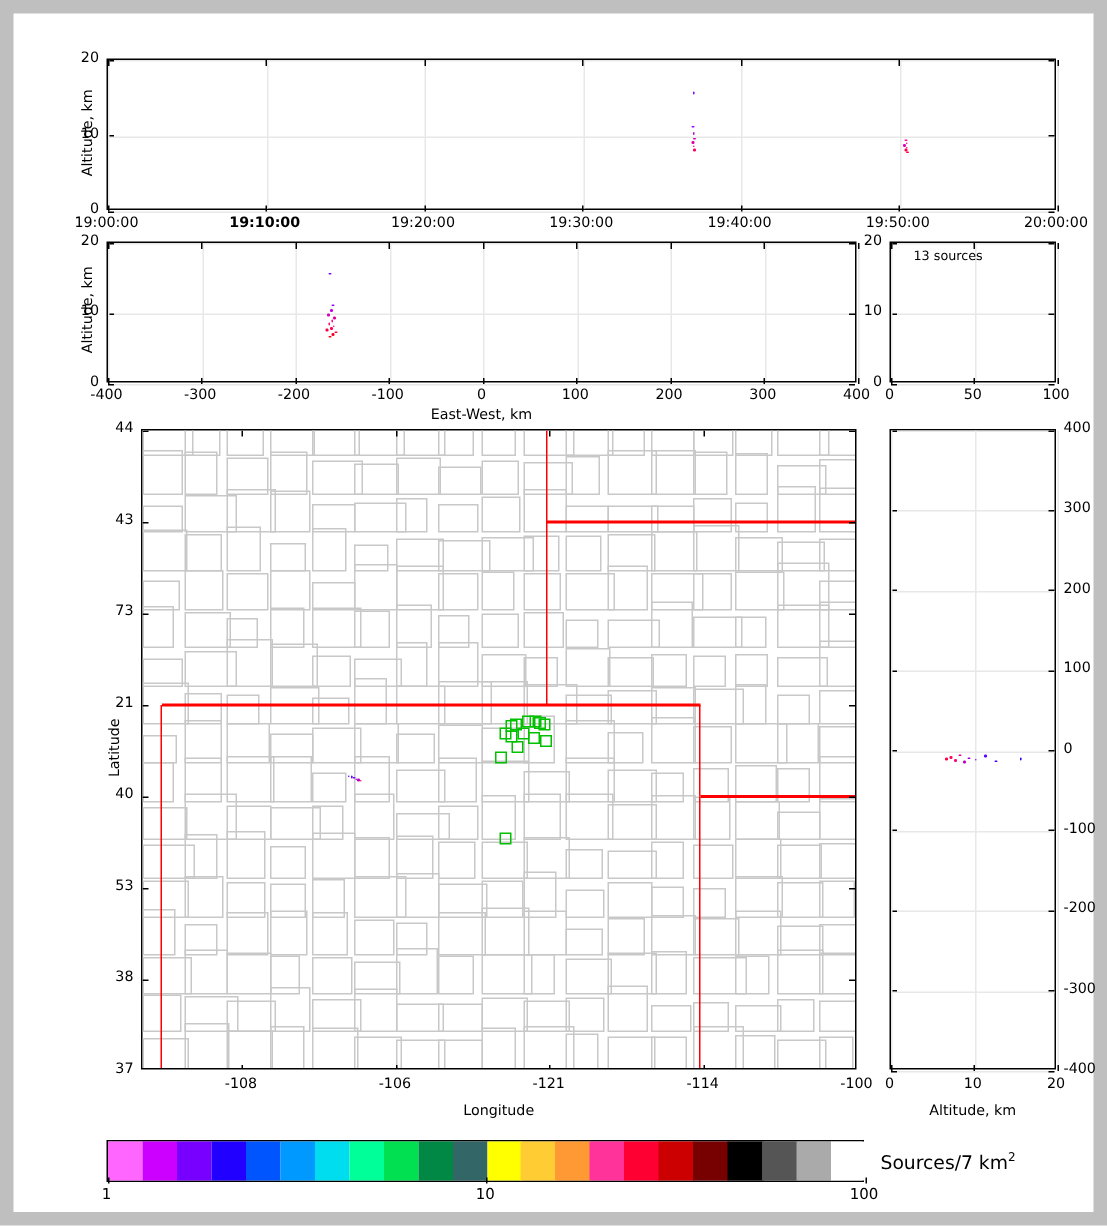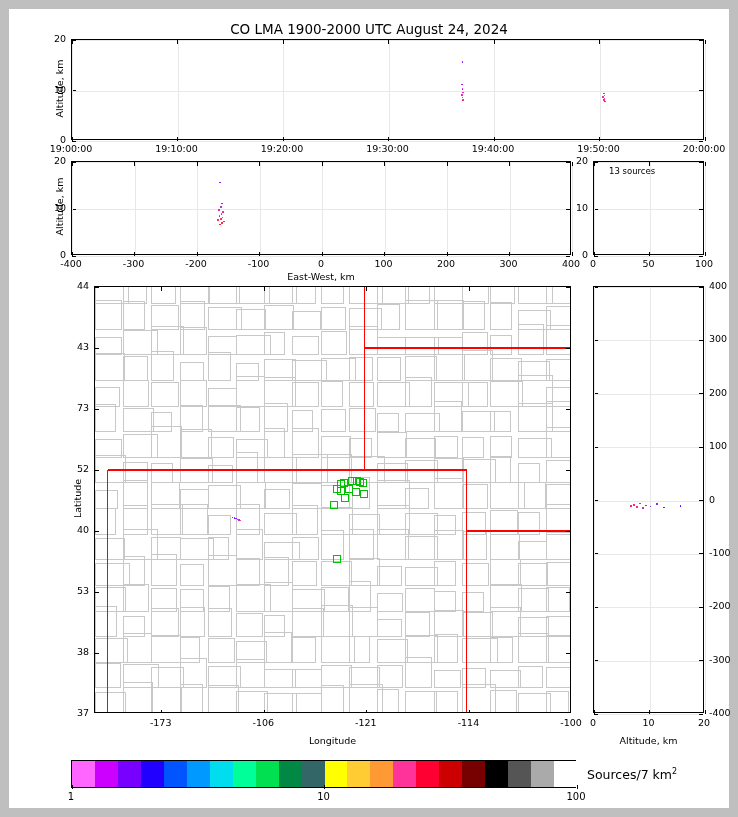--- a/index.html
+++ b/index.html
@@ -55,21 +55,20 @@
   .cbar-seg{position:absolute;top:0;bottom:0;}
   .cbar-label{position:absolute;font-size:10px;color:#000;}
   .cbar-title{position:absolute;font-size:12.5px;color:#000;}
   .sup{font-size:8px;vertical-align:super;}
 </style>
 </head>
 <body>
 
 <div id="page">
 
-  <div class="title">CO LMA 1900-2000 UTC August 24, 2024</div>
 
   <div class="axes" id="ax1" style="left:62px;top:30px;width:633px;height:101px;">
       <div class="grid-h" style="top: 101px;"></div>
       <div class="tickmark" style="left: 0px; top: 100.5px; width: 4px; height: 1px;"></div>
       <div class="tickmark" style="right: 0px; top: 100.5px; width: 4px; height: 1px;"></div>
       <div class="grid-h" style="top: 50.5px;"></div>
       <div class="tickmark" style="left: 0px; top: 50px; width: 4px; height: 1px;"></div>
       <div class="tickmark" style="right: 0px; top: 50px; width: 4px; height: 1px;"></div>
       <div class="grid-h" style="top: 0px;"></div>
       <div class="tickmark" style="left: 0px; top: -0.5px; width: 4px; height: 1px;"></div>
@@ -604,21 +603,21 @@
     </div>
   <div id="cbar-content"></div>
   <div class="cbar-title" style="left:578px;top:758px;">
     <span>Sources/7 km</span><span class="sup">2</span>
   </div>
 
 <div class="tick-label" style="left:0px;top:125px;width:57px;text-align:right;">0</div>
     <div class="tick-label" style="left:0px;top:74.5px;width:57px;text-align:right;">10</div>
     <div class="tick-label" style="left:0px;top:24px;width:57px;text-align:right;">20</div>
     <div class="tick-label" style="left:27px;top:134px;width:70px;text-align:center;">19:00:00</div>
-    <div class="tick-label" style="left:132.5px;top:134px;width:70px;text-align:center;">19:10:00</div>
+    <div class="tick-label" style="left:132.5px;top:134px;width:70px;text-align:center;font-weight:bold;">19:10:00</div>
     <div class="tick-label" style="left:238px;top:134px;width:70px;text-align:center;">19:20:00</div>
     <div class="tick-label" style="left:343.5px;top:134px;width:70px;text-align:center;">19:30:00</div>
     <div class="tick-label" style="left:449px;top:134px;width:70px;text-align:center;">19:40:00</div>
     <div class="tick-label" style="left:554.5px;top:134px;width:70px;text-align:center;">19:50:00</div>
     <div class="tick-label" style="left:660px;top:134px;width:70px;text-align:center;">20:00:00</div>
     <div class="axis-label rot" style="left:10px;top:73.5px;width:80px;text-align:center;">Altitude, km</div>
     <div class="tick-label" style="left:0px;top:240px;width:57px;text-align:right;">0</div>
     <div class="tick-label" style="left:0px;top:193px;width:57px;text-align:right;">10</div>
     <div class="tick-label" style="left:0px;top:146px;width:57px;text-align:right;">20</div>
     <div class="tick-label" style="left:27px;top:249px;width:70px;text-align:center;">-400</div>
@@ -635,25 +634,25 @@
     <div class="tick-label" style="left:0px;top:240px;width:579px;text-align:right;">0</div>
     <div class="tick-label" style="left:0px;top:193px;width:579px;text-align:right;">10</div>
     <div class="tick-label" style="left:0px;top:146px;width:579px;text-align:right;">20</div>
     <div class="tick-label" style="left:549px;top:249px;width:70px;text-align:center;">0</div>
     <div class="tick-label" style="left:604.5px;top:249px;width:70px;text-align:center;">50</div>
     <div class="tick-label" style="left:660px;top:249px;width:70px;text-align:center;">100</div>
     <div class="tick-label" style="left:0px;top:698px;width:80px;text-align:right;">37</div>
     <div class="tick-label" style="left:0px;top:637px;width:80px;text-align:right;">38</div>
     <div class="tick-label" style="left:0px;top:576px;width:80px;text-align:right;">53</div>
     <div class="tick-label" style="left:0px;top:515px;width:80px;text-align:right;">40</div>
-    <div class="tick-label" style="left:0px;top:454px;width:80px;text-align:right;">52</div>
+    <div class="tick-label" style="left:0px;top:454px;width:80px;text-align:right;">21</div>
     <div class="tick-label" style="left:0px;top:393px;width:80px;text-align:right;">73</div>
     <div class="tick-label" style="left:0px;top:332px;width:80px;text-align:right;">43</div>
     <div class="tick-label" style="left:0px;top:271px;width:80px;text-align:right;">44</div>
-    <div class="tick-label" style="left:116.6774193548386px;top:708px;width:70px;text-align:center;">-173</div>
+    <div class="tick-label" style="left:116.6774193548386px;top:708px;width:70px;text-align:center;">-108</div>
     <div class="tick-label" style="left:219.25806451612894px;top:708px;width:70px;text-align:center;">-106</div>
     <div class="tick-label" style="left:321.8387096774193px;top:708px;width:70px;text-align:center;">-121</div>
     <div class="tick-label" style="left:424.41935483870964px;top:708px;width:70px;text-align:center;">-114</div>
     <div class="tick-label" style="left:527px;top:708px;width:70px;text-align:center;">-100</div>
     <div class="axis-label" style="left:273.5px;top:726px;width:100px;text-align:center;">Longitude</div>
     <div class="axis-label rot" style="left:28px;top:483.5px;width:80px;text-align:center;">Latitude</div>
     <div class="tick-label" style="left:700px;top:698px;width:40px;text-align:left;">-400</div>
     <div class="tick-label" style="left:700px;top:644.625px;width:40px;text-align:left;">-300</div>
     <div class="tick-label" style="left:700px;top:591.25px;width:40px;text-align:left;">-200</div>
     <div class="tick-label" style="left:700px;top:537.875px;width:40px;text-align:left;">-100</div>

